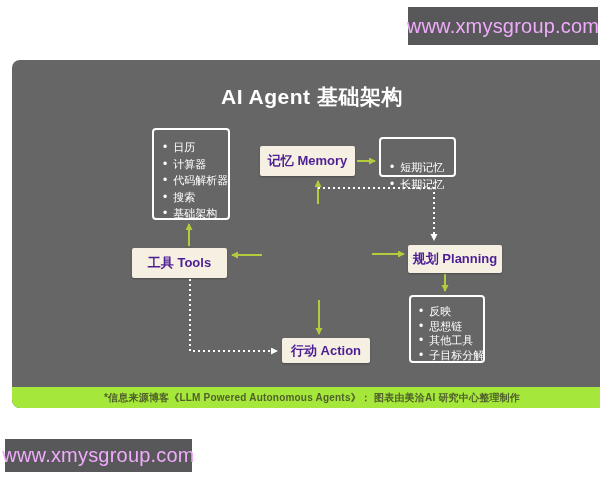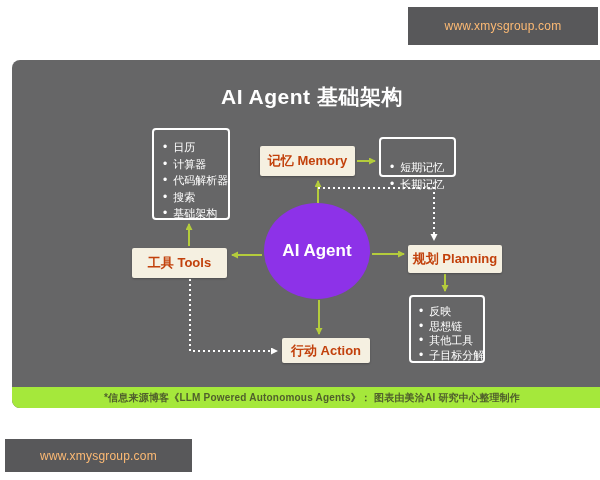--- a/index.html
+++ b/index.html
@@ -1,27 +1,27 @@
 <!DOCTYPE html>
 <html><head>
 <meta charset="utf-8">
 <style>
   * { margin:0; padding:0; box-sizing:border-box; }
   html,body { width:600px; height:480px; background:#ffffff; font-family:"Liberation Sans", sans-serif; }
   .stage { position:relative; width:600px; height:480px; overflow:hidden; }
 
-  .watermark { position:absolute; background:#58585a; color:#fdba74; display:flex; align-items:center; justify-content:center; font-size:12px; letter-spacing:0.2px; }
+  .watermark { position:absolute; background:#58585a; color:#f0abfc; display:flex; align-items:center; justify-content:center; font-size:20px; letter-spacing:0.2px; }
   .wm-top { left:408px; top:7px; width:190px; height:38px; }
   .wm-bottom { left:5px; top:439px; width:187px; height:33px; }
 
   .panel { position:absolute; left:0; top:60px; width:600px; height:348px; background:#666667; border-radius:8px; overflow:hidden;margin-left:12px; }
 
   .title { position:absolute; left:0; top:23px; width:100%; text-align:center; color:#ffffff; font-size:21px; font-weight:bold; letter-spacing:0.5px; }
 
-  .node { position:absolute; background:#f5f0e1; color:#c2410c; font-weight:bold; font-size:13px; display:flex; align-items:center; justify-content:center; border-radius:2px; box-shadow:0 1px 2px rgba(0,0,0,0.25); }
+  .node { position:absolute; background:#f5f0e1; color:#4c1d95; font-weight:bold; font-size:13px; display:flex; align-items:center; justify-content:center; border-radius:2px; box-shadow:0 1px 2px rgba(0,0,0,0.25); }
   .node-memory   { left:248px; top:86px;  width:95px; height:30px; }
   .node-tools    { left:120px; top:188px; width:95px; height:30px; }
   .node-planning { left:396px; top:185px; width:94px; height:28px; }
   .node-action   { left:270px; top:278px; width:88px; height:25px; }
 
   .listbox { position:absolute; border:2px solid #ffffff; border-radius:4px; color:#ffffff; font-size:11px; }
   .listbox ul { list-style:none; }
   .listbox li { display:flex; align-items:center; white-space:nowrap; }
   .listbox li::before { content:"•"; margin-right:6px; font-size:12px; }
   .box-toolslist { left:140px; top:68px;  width:78px; height:92px; padding:9px 0 0 9px; }
@@ -80,21 +80,20 @@
 
     <div class="node node-memory">记忆 Memory</div>
 
     <div class="listbox box-memlist">
       <ul>
         <li>短期记忆</li>
         <li>长期记忆</li>
       </ul>
     </div>
 
-    <div class="agent-circle">AI Agent</div>
 
     <div class="node node-planning">规划 Planning</div>
     <div class="node node-tools">工具 Tools</div>
     <div class="node node-action">行动 Action</div>
 
     <div class="listbox box-planlist">
       <ul>
         <li>反映</li>
         <li>思想链</li>
         <li>其他工具</li>

